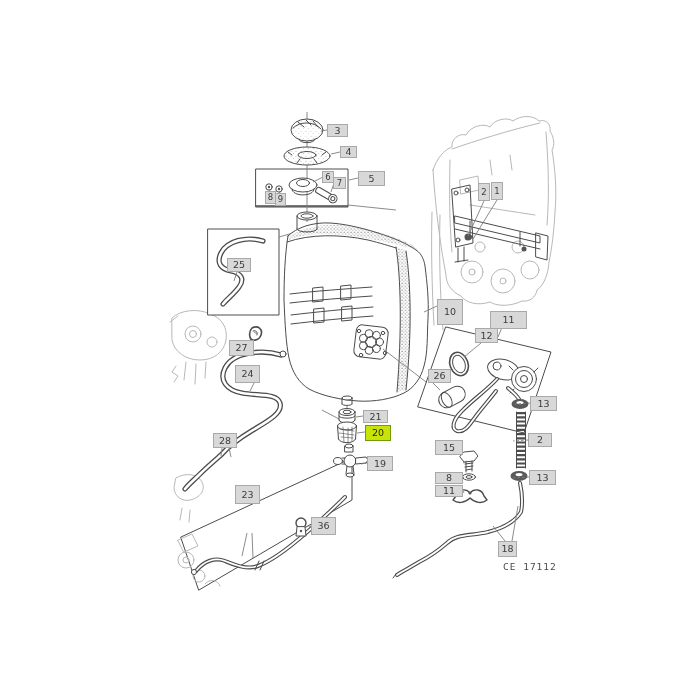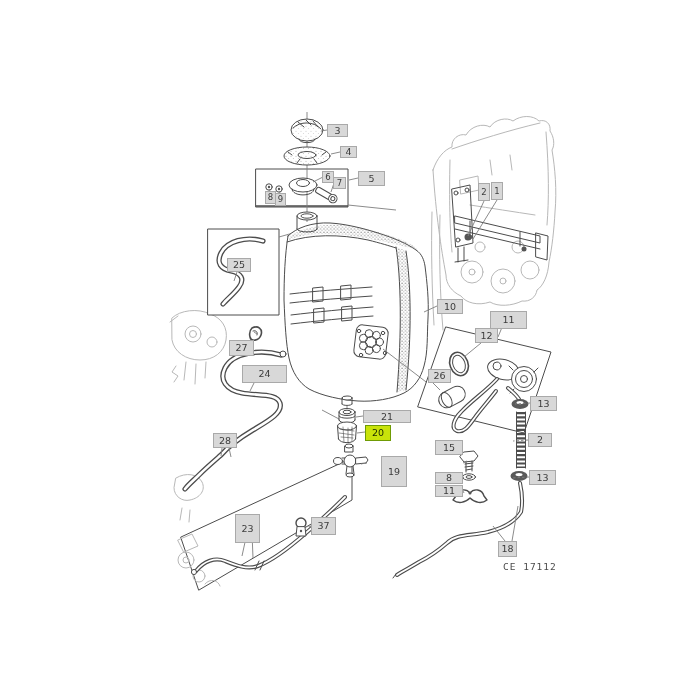--- a/index.html
+++ b/index.html
@@ -311,33 +311,33 @@
 
 <div class="callout" style="left:327px;top:124px;width:21px;height:13px">3</div>
 <div class="callout" style="left:340px;top:146px;width:17px;height:12px">4</div>
 <div class="callout" style="left:358px;top:171px;width:27px;height:15px">5</div>
 <div class="callout small" style="left:322px;top:171px;width:12px;height:12px">6</div>
 <div class="callout small" style="left:333px;top:177px;width:13px;height:12px">7</div>
 <div class="callout small" style="left:265px;top:191px;width:11px;height:13px">8</div>
 <div class="callout small" style="left:275px;top:193px;width:11px;height:13px">9</div>
 <div class="callout small" style="left:491px;top:182px;width:12px;height:18px">1</div>
 <div class="callout small" style="left:478px;top:183px;width:12px;height:18px">2</div>
-<div class="callout" style="left:437px;top:299px;width:26px;height:15px">10</div>
+<div class="callout" style="left:437px;top:299px;width:26px;height:26px">10</div>
 <div class="callout" style="left:490px;top:311px;width:37px;height:18px">11</div>
 <div class="callout" style="left:475px;top:328px;width:23px;height:15px">12</div>
 <div class="callout" style="left:428px;top:369px;width:23px;height:14px">26</div>
 <div class="callout" style="left:227px;top:258px;width:24px;height:14px">25</div>
 <div class="callout" style="left:229px;top:340px;width:25px;height:16px">27</div>
-<div class="callout" style="left:242px;top:365px;width:45px;height:18px">24</div>
+<div class="callout" style="left:235px;top:365px;width:25px;height:18px">24</div>
 <div class="callout" style="left:213px;top:433px;width:24px;height:15px">28</div>
-<div class="callout" style="left:235px;top:514px;width:25px;height:29px">23</div>
-<div class="callout" style="left:311px;top:517px;width:25px;height:18px">37</div>
-<div class="callout" style="left:363px;top:410px;width:48px;height:13px">21</div>
+<div class="callout" style="left:235px;top:485px;width:25px;height:19px">23</div>
+<div class="callout" style="left:311px;top:517px;width:25px;height:18px">36</div>
+<div class="callout" style="left:363px;top:410px;width:25px;height:13px">21</div>
 <div class="callout sel" style="left:365px;top:425px;width:26px;height:16px">20</div>
-<div class="callout" style="left:381px;top:456px;width:26px;height:31px">19</div>
+<div class="callout" style="left:367px;top:456px;width:26px;height:15px">19</div>
 <div class="callout" style="left:530px;top:396px;width:27px;height:15px">13</div>
 <div class="callout" style="left:528px;top:433px;width:24px;height:14px">2</div>
 <div class="callout" style="left:529px;top:470px;width:27px;height:15px">13</div>
 <div class="callout" style="left:435px;top:440px;width:28px;height:15px">15</div>
 <div class="callout" style="left:435px;top:472px;width:28px;height:12px">8</div>
 <div class="callout" style="left:435px;top:485px;width:28px;height:12px">11</div>
 <div class="callout" style="left:498px;top:541px;width:19px;height:16px">18</div>
 
 </div>
 

